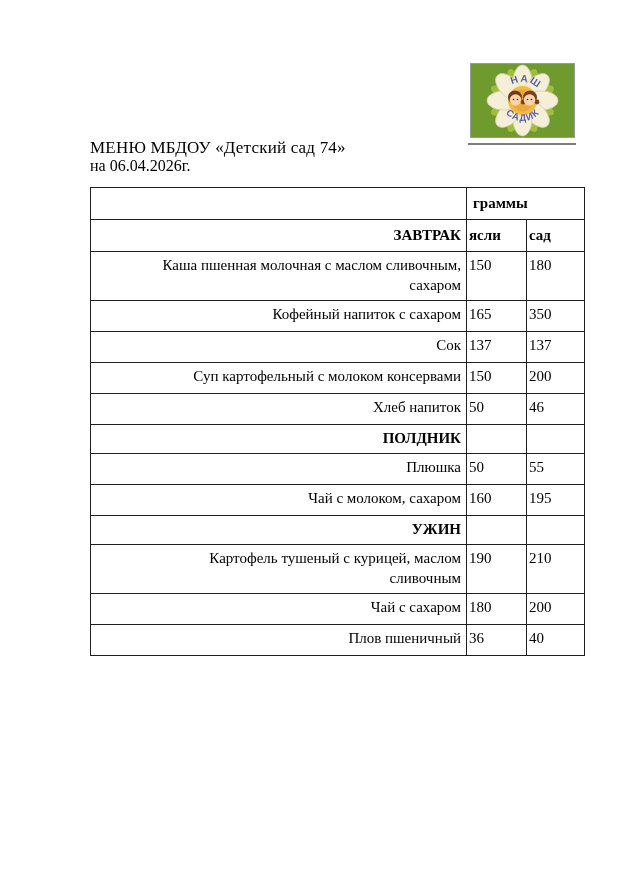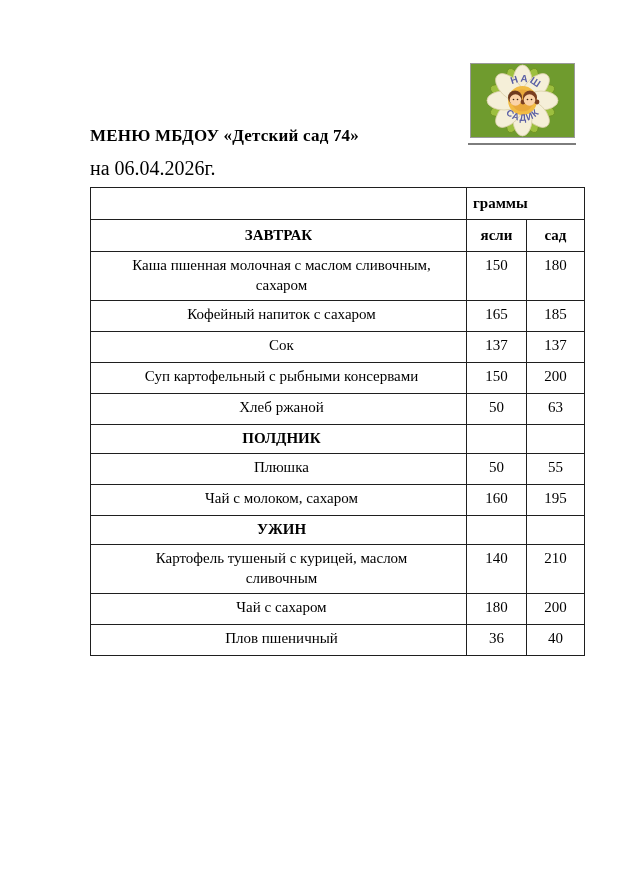--- a/index.html
+++ b/index.html
@@ -9,31 +9,31 @@
     width: 621px;
     height: 877px;
     background: #ffffff;
     font-family: "Liberation Serif", "DejaVu Serif", serif;
     color: #000000;
     overflow: hidden;
   }
   .doc-title {
     position: absolute;
     left: 90px;
-    top: 126px;
+    top: 138px;
     font-size: 17px;
-    font-weight: bold;
+    font-weight: normal;
     letter-spacing: 0.2px;
     white-space: nowrap;
   }
   .doc-date {
     position: absolute;
     left: 90px;
     top: 157px;
-    font-size: 20px;
+    font-size: 16px;
     white-space: nowrap;
   }
   .logo {
     position: absolute;
     left: 470px;
     top: 63px;
     width: 105px;
     height: 75px;
   }
   .logo svg { display: block; width: 105px; height: 75px; }
@@ -62,26 +62,25 @@
   }
   td.spacer-cell { border: none; background: transparent; }
   td.units-cell {
     font-weight: bold;
     text-align: left;
     padding: 5px 6px 6px 6px;
     height: 32px;
     vertical-align: middle;
   }
   .c-name {
-    text-align: center;
+    text-align: right;
     padding: 3px 5px 5px 11px;
     white-space: pre-line;
   }
   .c-val {
-    text-align: center;
     padding: 3px 2px 5px 2px;
   }
   tr.row-header td { font-weight: bold; height: 32px; vertical-align: middle; }
   tr.row-header .c-name { padding-left: 5px; }
   tr.row-section .c-name { font-weight: bold; }
   tr.row-section td { height: 29px; }
   tr.row-item td { height: 31px; }
 </style>
 </head>
 <body>
@@ -165,36 +164,36 @@
         </tr>
         <tr class="row-item">
           <td class="c-name">Каша пшенная молочная с маслом сливочным,
 сахаром</td>
           <td class="c-val">150</td>
           <td class="c-val">180</td>
         </tr>
         <tr class="row-item">
           <td class="c-name">Кофейный напиток с сахаром</td>
           <td class="c-val">165</td>
-          <td class="c-val">185</td>
+          <td class="c-val">350</td>
         </tr>
         <tr class="row-item">
           <td class="c-name">Сок</td>
           <td class="c-val">137</td>
           <td class="c-val">137</td>
         </tr>
         <tr class="row-item">
-          <td class="c-name">Суп картофельный с рыбными консервами</td>
+          <td class="c-name">Суп картофельный с молоком консервами</td>
           <td class="c-val">150</td>
           <td class="c-val">200</td>
         </tr>
         <tr class="row-item">
-          <td class="c-name">Хлеб ржаной</td>
+          <td class="c-name">Хлеб напиток</td>
           <td class="c-val">50</td>
-          <td class="c-val">63</td>
+          <td class="c-val">46</td>
         </tr>
         <tr class="row-section">
           <td class="c-name">ПОЛДНИК</td>
           <td class="c-val"></td>
           <td class="c-val"></td>
         </tr>
         <tr class="row-item">
           <td class="c-name">Плюшка</td>
           <td class="c-val">50</td>
           <td class="c-val">55</td>
@@ -205,21 +204,21 @@
           <td class="c-val">195</td>
         </tr>
         <tr class="row-section">
           <td class="c-name">УЖИН</td>
           <td class="c-val"></td>
           <td class="c-val"></td>
         </tr>
         <tr class="row-item">
           <td class="c-name">Картофель тушеный с курицей, маслом
 сливочным</td>
-          <td class="c-val">140</td>
+          <td class="c-val">190</td>
           <td class="c-val">210</td>
         </tr>
         <tr class="row-item">
           <td class="c-name">Чай с сахаром</td>
           <td class="c-val">180</td>
           <td class="c-val">200</td>
         </tr>
         <tr class="row-item">
           <td class="c-name">Плов пшеничный</td>
           <td class="c-val">36</td>

